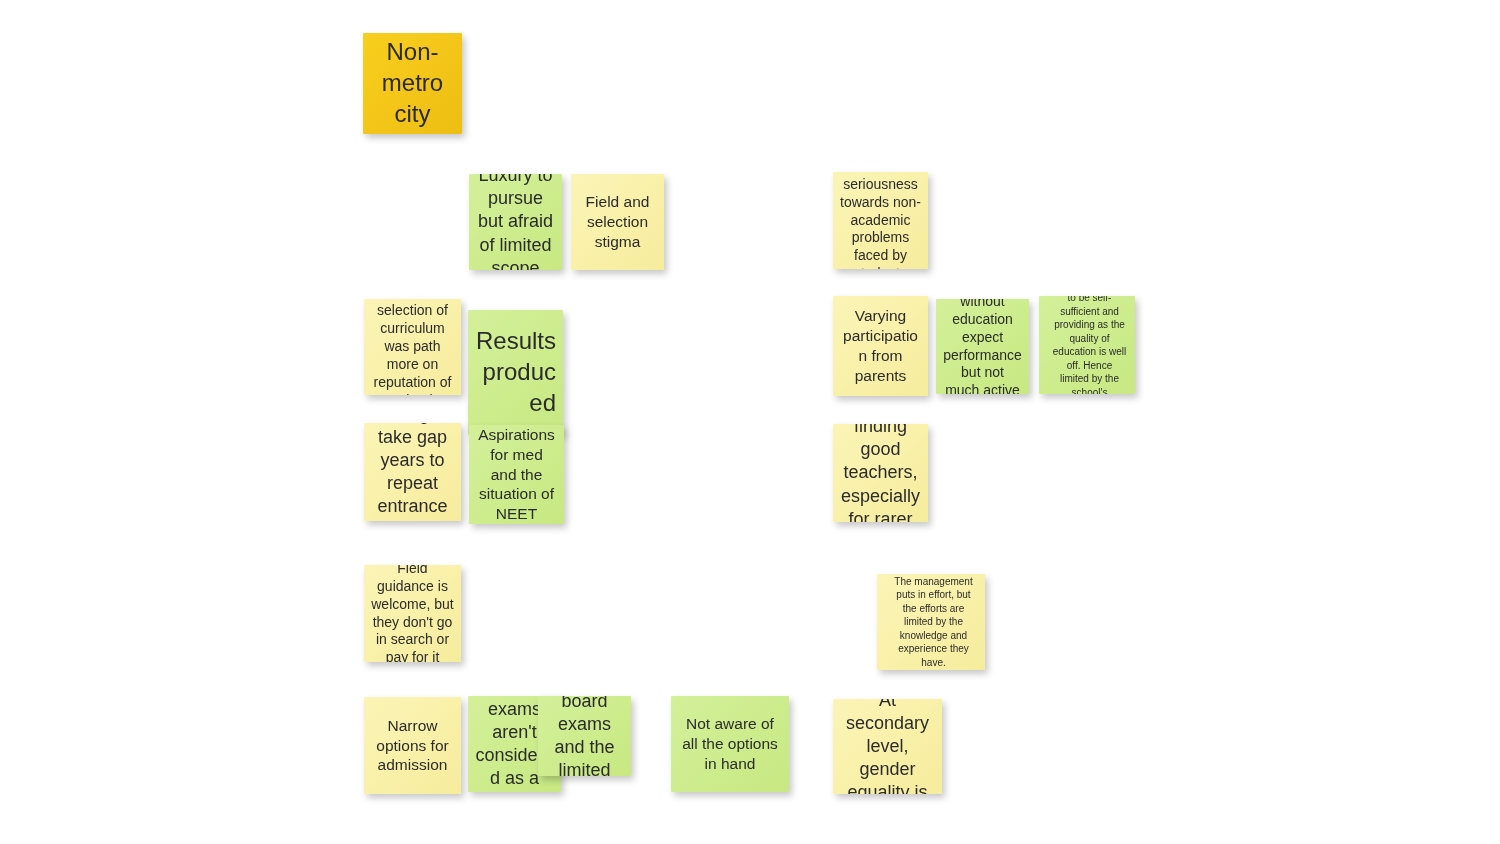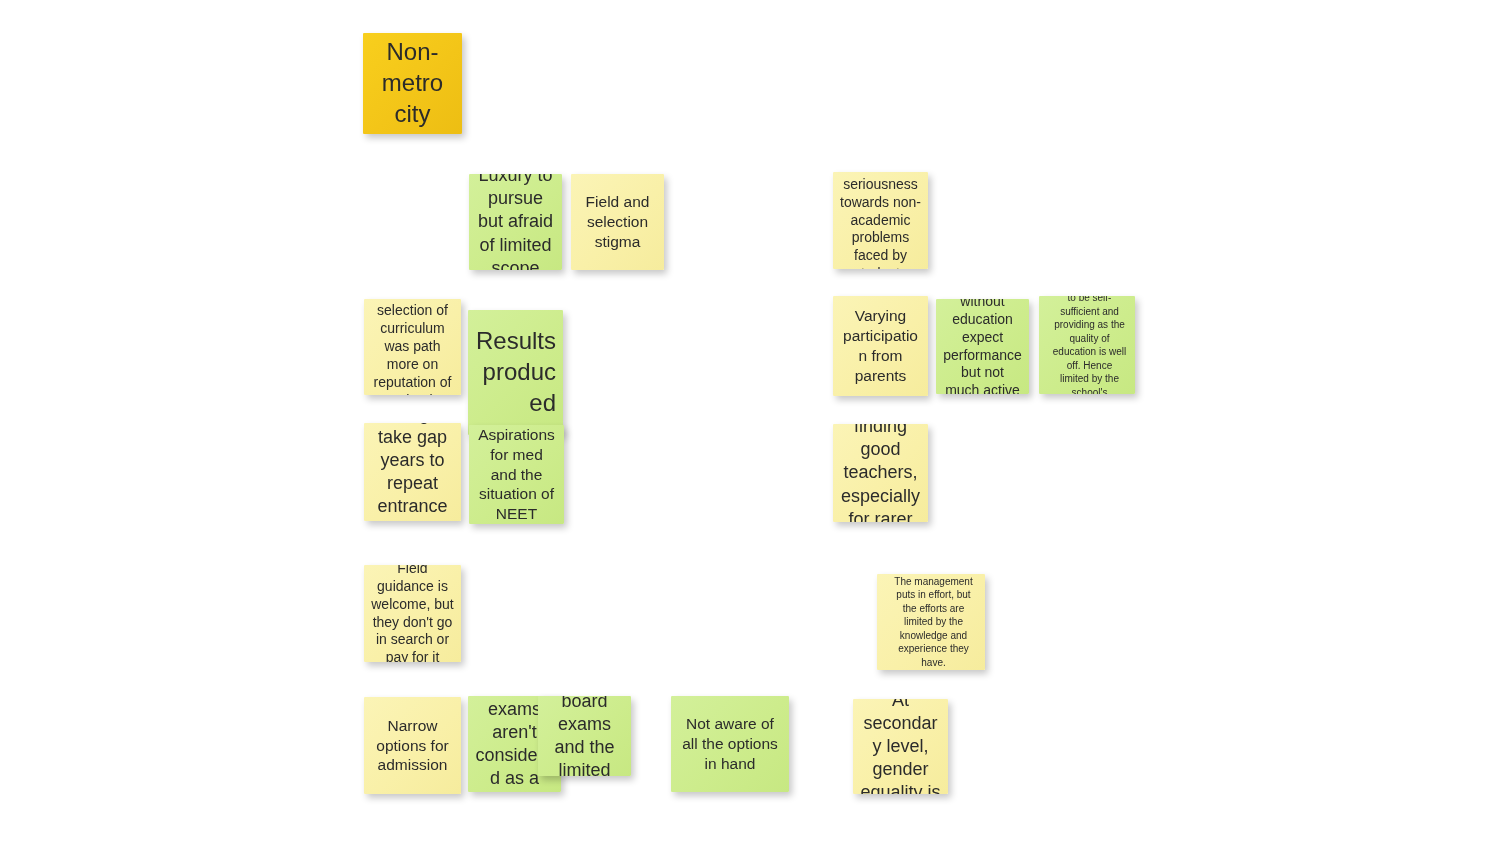--- a/index.html
+++ b/index.html
@@ -102,16 +102,16 @@
     </div>
     <div class="note c-green t-md" style="left: 468px; top: 696px; width: 93px; height: 96px;">
       <span class="note-text">Even entrance exams aren't considered as a necessary path</span>
     </div>
     <div class="note c-green t-md" style="left: 538px; top: 696px; width: 93px; height: 80px;">
       <span class="note-text">Going with just board exams and the limited options within</span>
     </div>
     <div class="note c-green t-lg" style="left: 671px; top: 696px; width: 118px; height: 96px;">
       <span class="note-text">Not aware of all the options in hand</span>
     </div>
-    <div class="note c-yellow t-md" style="left: 853px; top: 699px; width: 95px; height: 95px;">
+    <div class="note c-yellow t-md" style="left: 833px; top: 699px; width: 109px; height: 95px;">
       <span class="note-text">At secondary level, gender equality is</span>
     </div>
   </div>
 
 </body></html>

